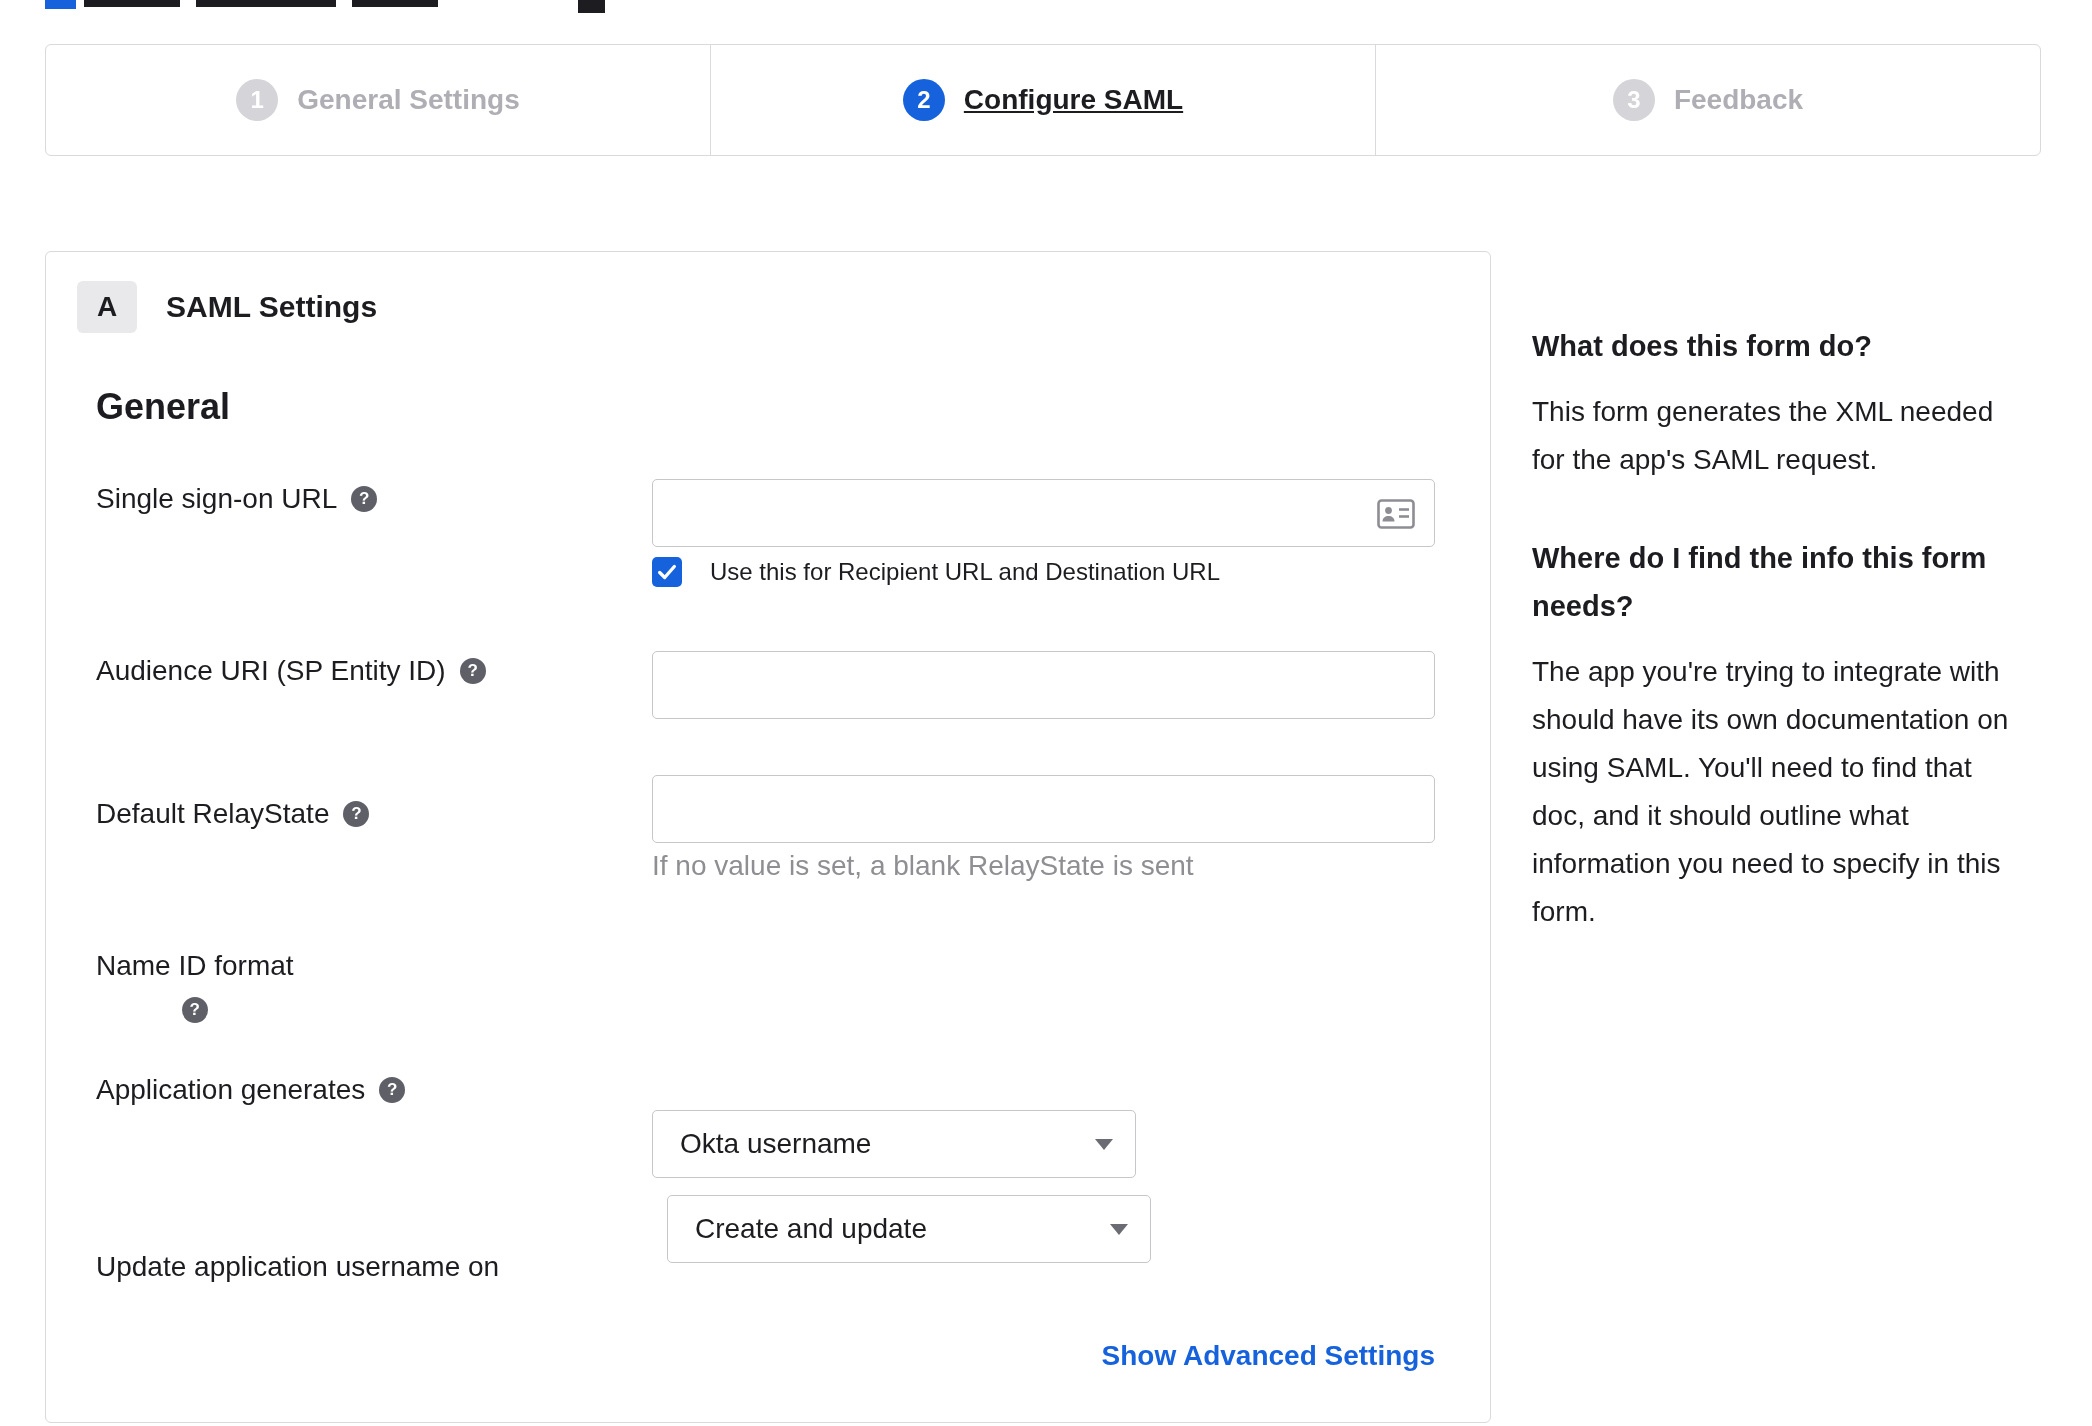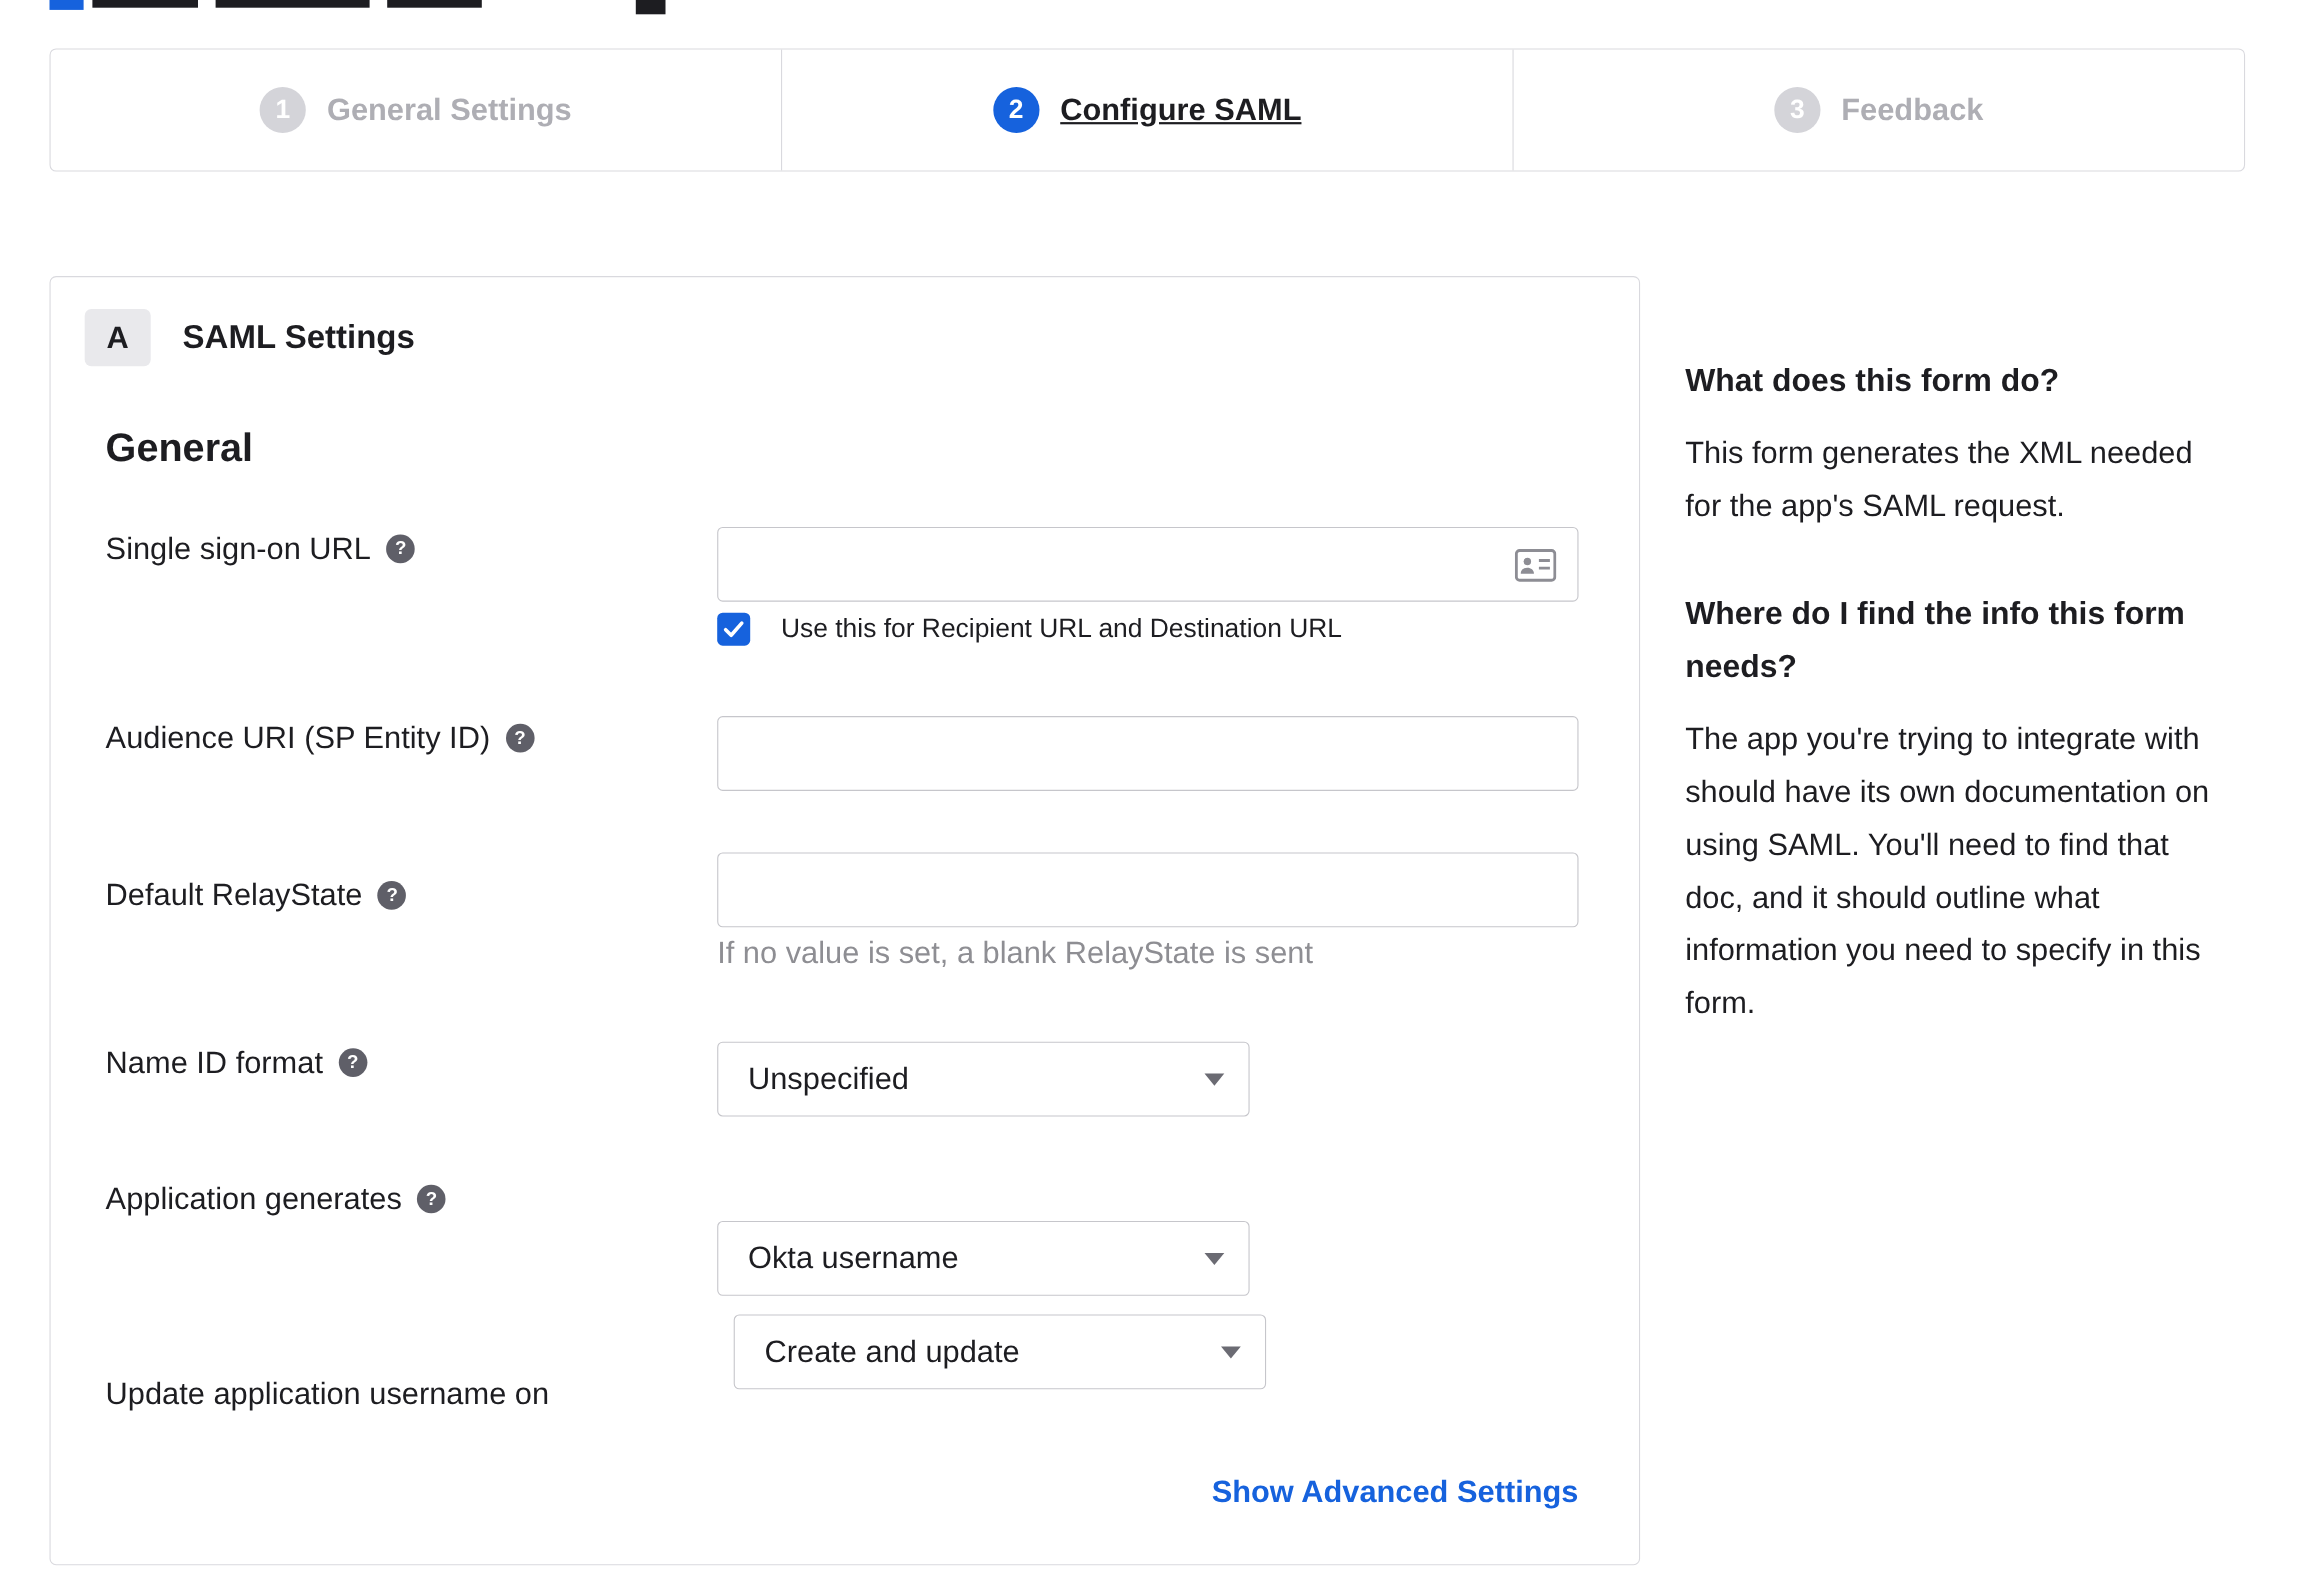--- a/index.html
+++ b/index.html
@@ -202,27 +202,23 @@
   </div>
   <input class="tinput" style="top: 399px;" type="text" value="">
 
   <div class="flabel" style="top:545px;">
     <span>Default RelayState</span>
     <span class="help-icon">?</span>
   </div>
   <input class="tinput" style="top: 523px;" type="text" value="">
   <div class="helper">If no value is set, a blank RelayState is sent</div>
 
-  <div class="flabel" style="top:697px;">
+  <div class="flabel" style="top:697px;flex-direction:column;">
     <span>Name ID format</span>
     <span class="help-icon">?</span>
-  </div>
-  <div class="select" style="top:695px;">
-    <span>Unspecified</span>
-    <span class="caret"></span>
   </div>
 
   <div class="flabel" style="top:821px;">
     <span>Application generates</span>
     <span class="help-icon">?</span>
   </div>
   <div class="select" style="top:858px;text-align:right;">
     <span>Okta username</span>
     <span class="caret"></span>
   </div>

